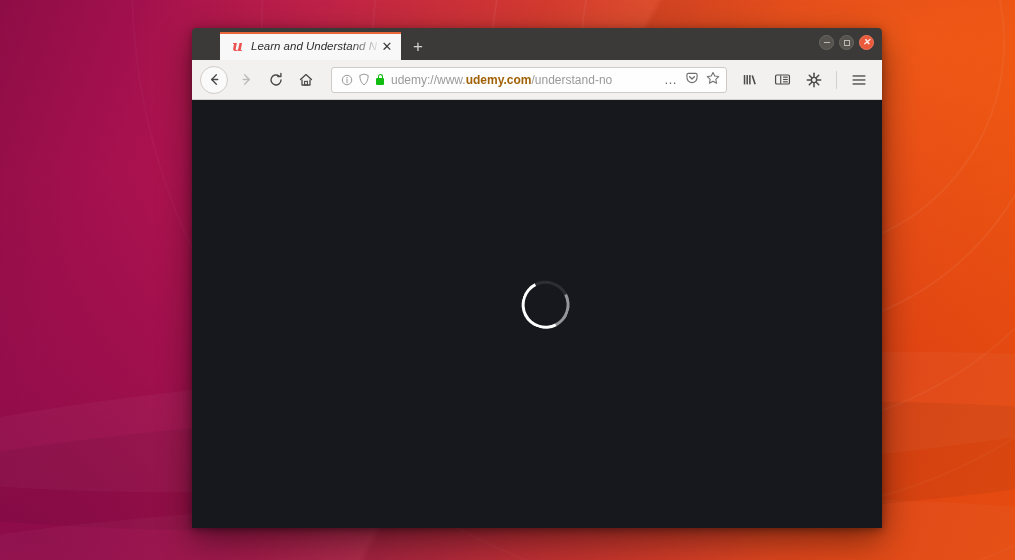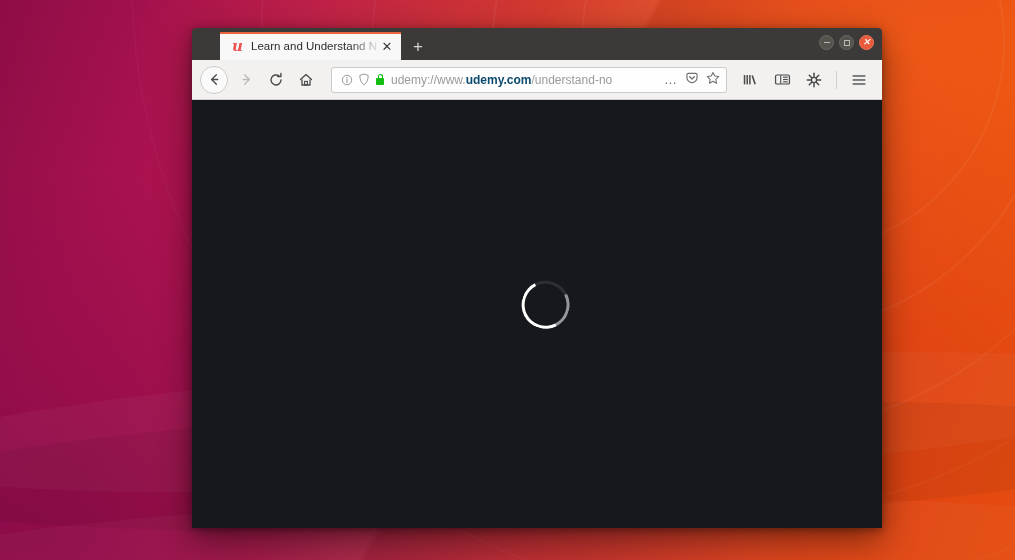--- a/index.html
+++ b/index.html
@@ -131,20 +131,21 @@
     line-height: 1;
   }
   .tab-title {
     flex: 1 1 auto;
     font-size: 11.5px;
     color: #2d2d2d;
     white-space: nowrap;
     overflow: hidden;
     -webkit-mask-image: linear-gradient(to right, #000 78%, rgba(0,0,0,.12) 100%);
             mask-image: linear-gradient(to right, #000 78%, rgba(0,0,0,.12) 100%);
+            font-style: italic;
   }
   .tab-close {
     flex: 0 0 16px;
     width: 16px; height: 16px;
     margin-left: 2px;
     display: flex;
     align-items: center;
     justify-content: center;
     font-size: 13px;
     color: #3c3c3c;
@@ -262,21 +263,21 @@
   }
   .url-text {
     flex: 1 1 auto;
     font-size: 12px;
     color: #9a9a9a;
     white-space: nowrap;
     overflow: hidden;
     -webkit-mask-image: linear-gradient(to right, #000 86%, rgba(0,0,0,0) 100%);
             mask-image: linear-gradient(to right, #000 86%, rgba(0,0,0,0) 100%);
   }
-  .url-text b { color: #0c4a6e; font-weight: bold; }
+  .url-text b { color: #a16207; font-weight: bold; }
   .ub-right {
     flex: 0 0 auto;
     display: flex;
     align-items: center;
     gap: 7px;
     padding-left: 6px;
     color: #6f6f6f;
   }
   .dots { font-size: 13px; letter-spacing: 1px; color: #6f6f6f; line-height: 1; }
 

